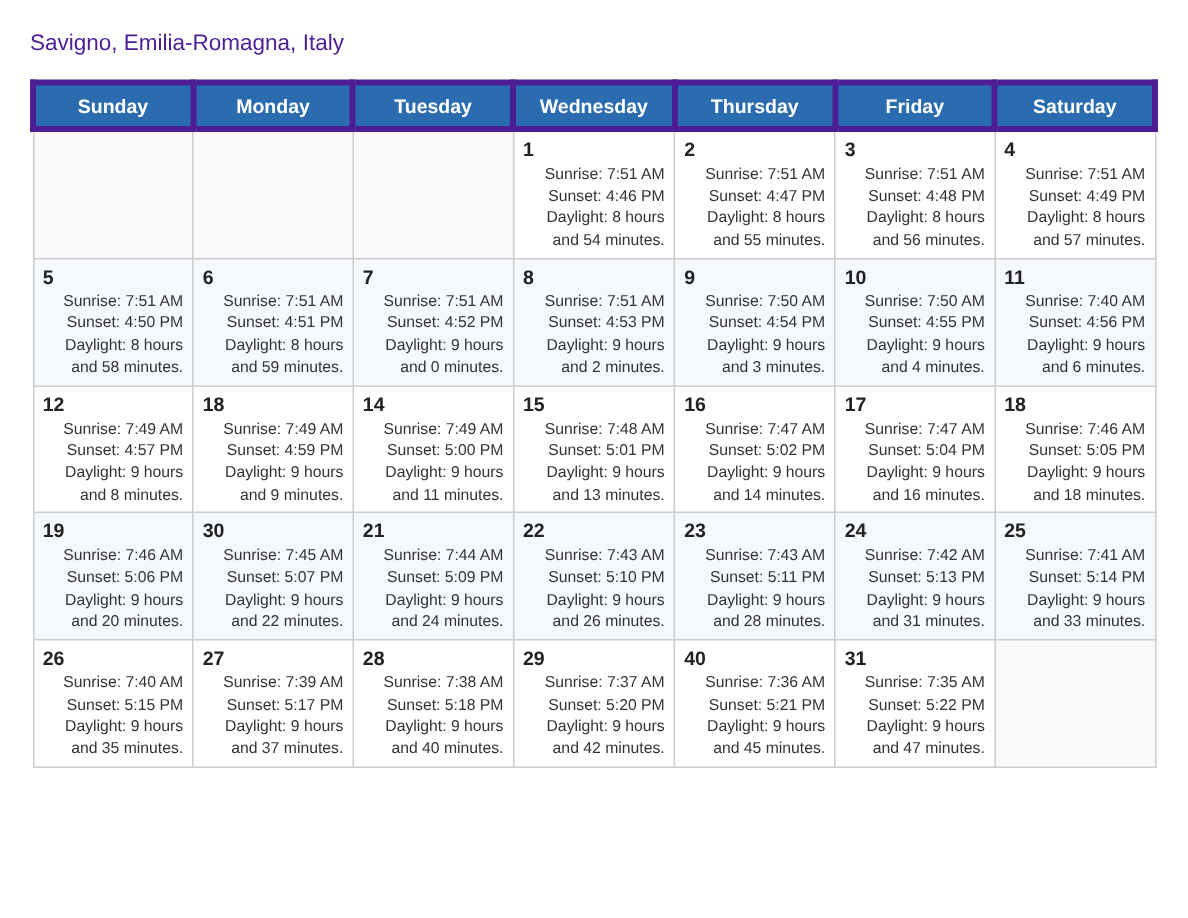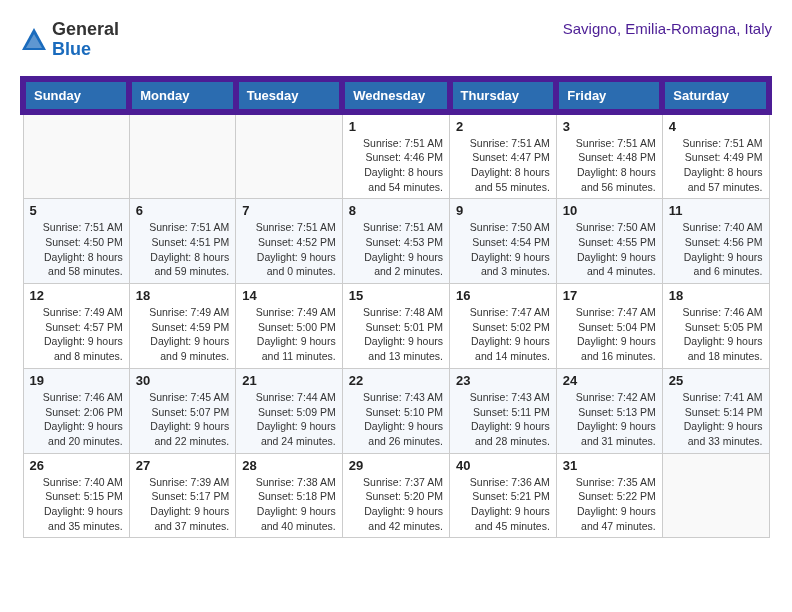--- a/index.html
+++ b/index.html
@@ -55,22 +55,22 @@
     .calendar {
       width: 100%;
       border-collapse: collapse;
     }
     .calendar th {
       background-color: #2b6cb0;
       color: #fff;
       font-size: 13px;
       font-weight: bold;
       padding: 6px 8px;
-      text-align: left;
-      border: 6px solid #4c1d95;
+      text-align: center;
+      border: 4px solid #4c1d95;
     }
     .calendar td {
       width: 108px;
       vertical-align: top;
       border: 1px solid #ccc;
       padding: 4px 6px;
       font-size: 11px;
       color: #333;
       min-height: 80px;
       height: 80px;
@@ -94,30 +94,20 @@
       text-align: right;
     }
     .empty-cell {
       background-color: #f9f9f9 !important;
     }
   </style>
 </head>
 <body>
 
 <div class="header">
-  <div class="logo">
-    <svg class="logo-icon" viewBox="0 0 28 28">
-      <polygon points="14,2 26,24 2,24" fill="#1a6bbd"></polygon>
-      <polygon points="14,8 22,22 6,22" fill="#fff" opacity="0.3"></polygon>
-    </svg>
-    <div class="logo-text">
-      <span class="logo-general">General</span>
-      <span class="logo-blue">Blue</span>
-    </div>
-  </div>
   <div class="title-area">
     <div class="subtitle">Savigno, Emilia-Romagna, Italy</div>
   </div>
 </div>
 
 <table class="calendar">
   <thead>
     <tr>
     <th>Sunday</th>
         <th>Monday</th>
@@ -261,21 +251,21 @@
           <div class="day-info">Sunrise: 7:46 AM
 Sunset: 5:05 PM
 Daylight: 9 hours
 and 18 minutes.</div>
         </td>
       </tr>
       <tr>
         <td>
           <div class="day-number">19</div>
           <div class="day-info">Sunrise: 7:46 AM
-Sunset: 2:06 PM
+Sunset: 5:06 PM
 Daylight: 9 hours
 and 20 minutes.</div>
         </td>
         <td>
           <div class="day-number">30</div>
           <div class="day-info">Sunrise: 7:45 AM
 Sunset: 5:07 PM
 Daylight: 9 hours
 and 22 minutes.</div>
         </td>

